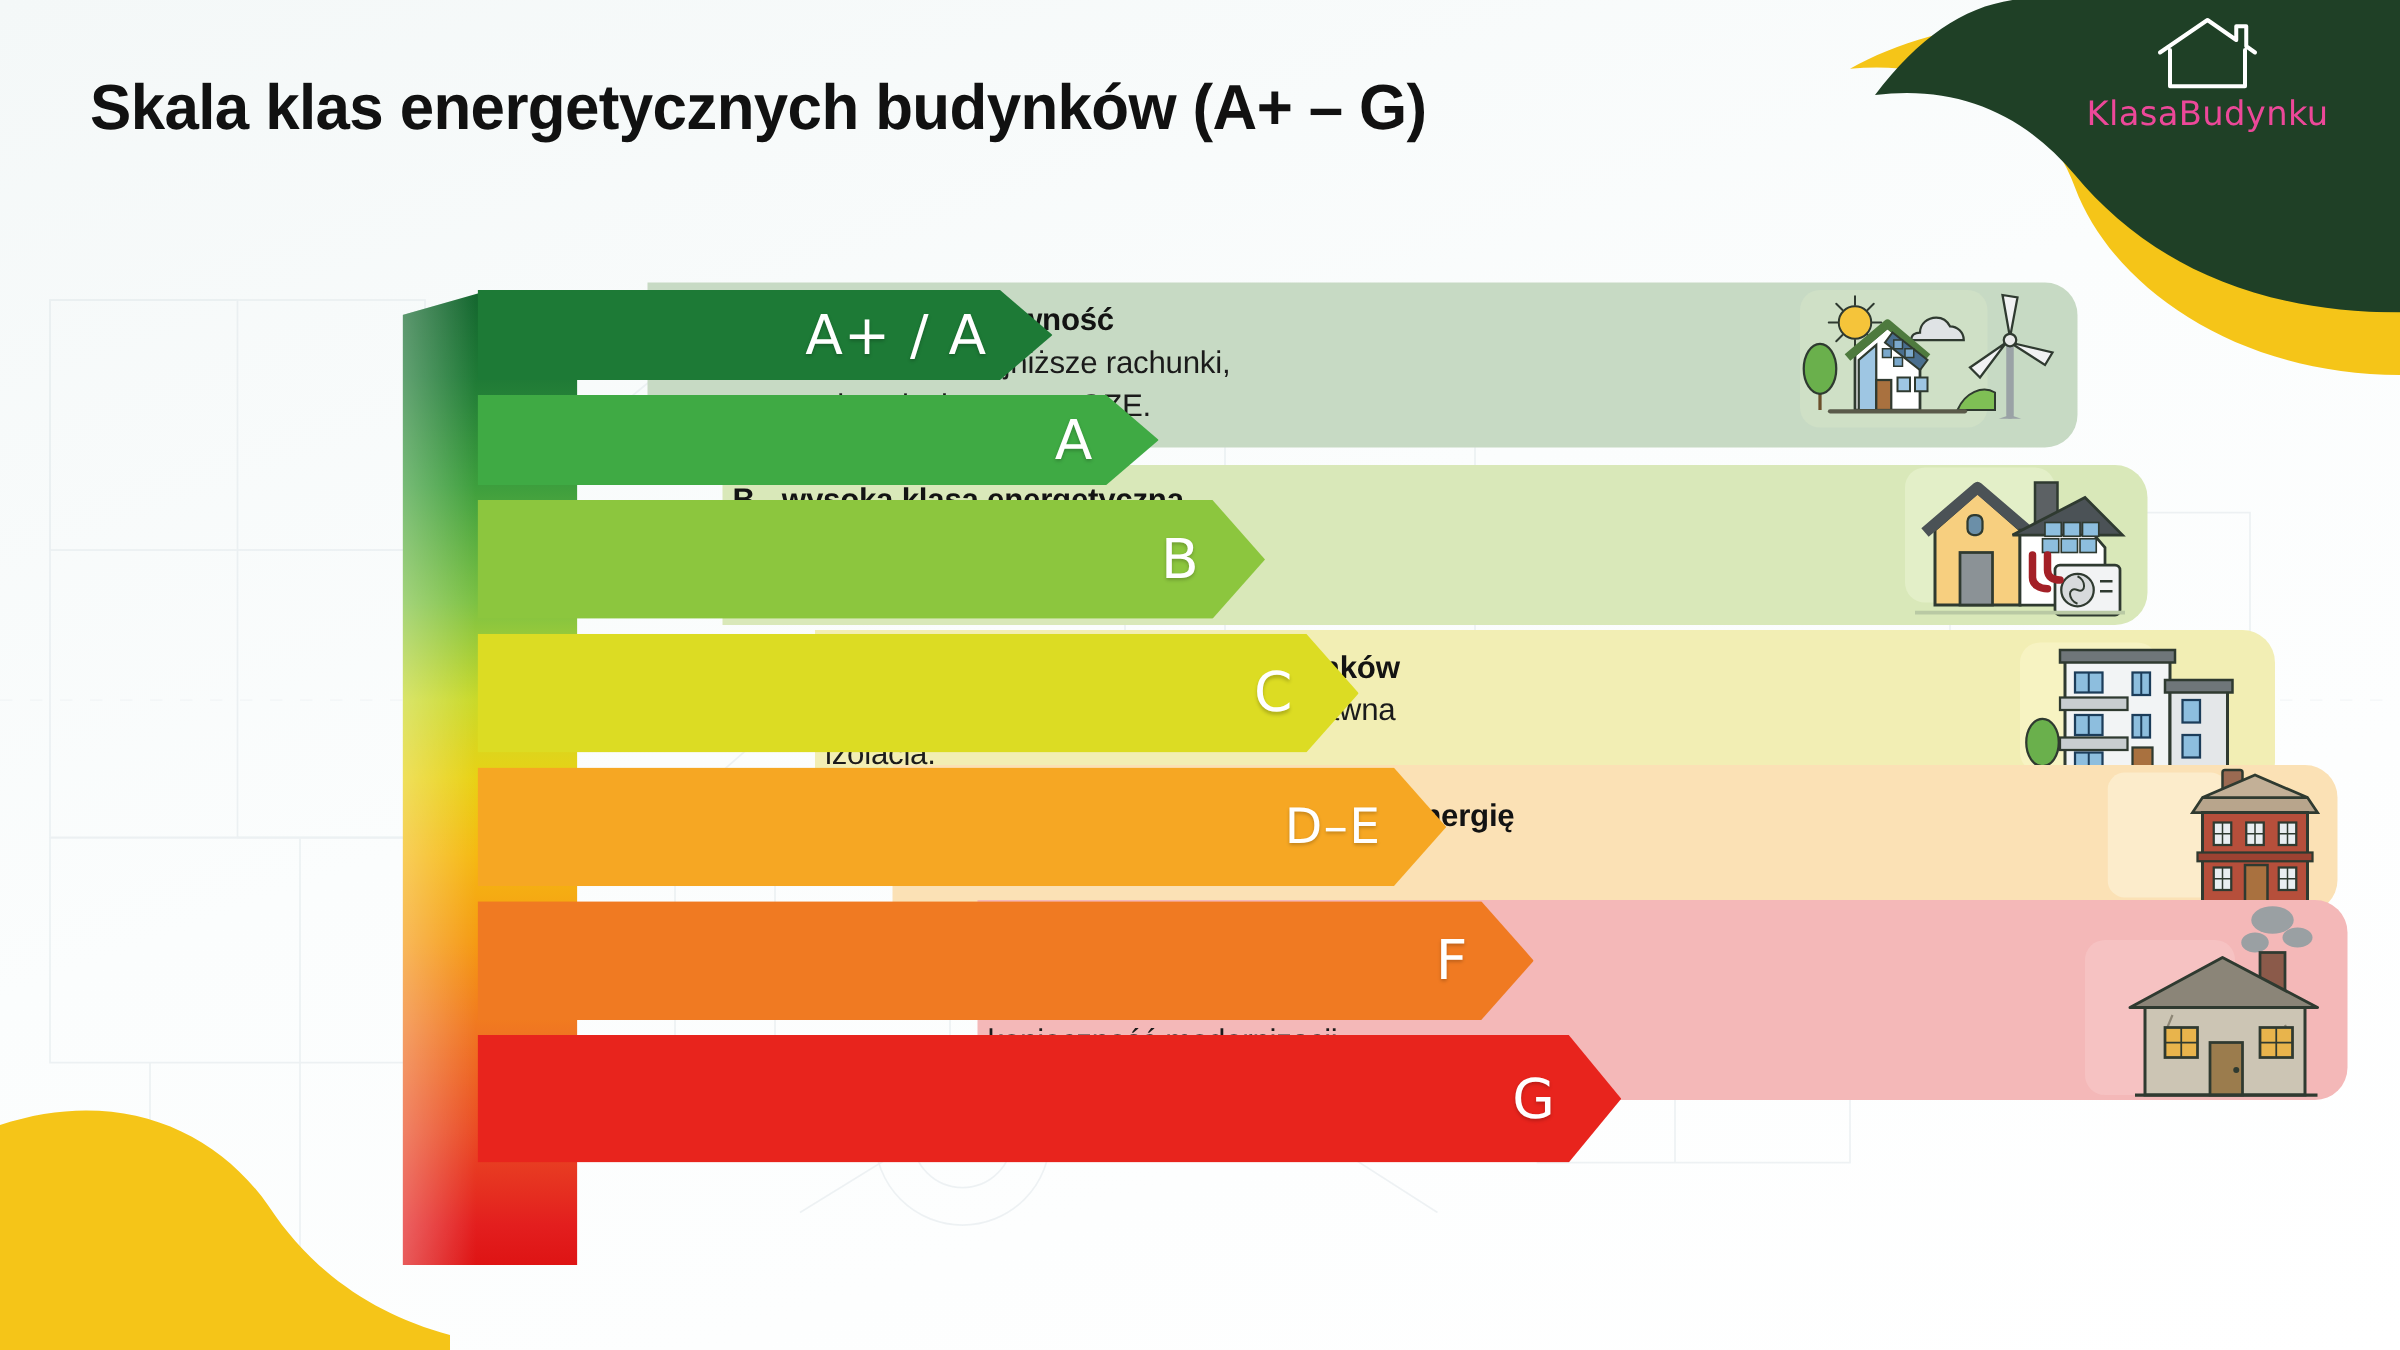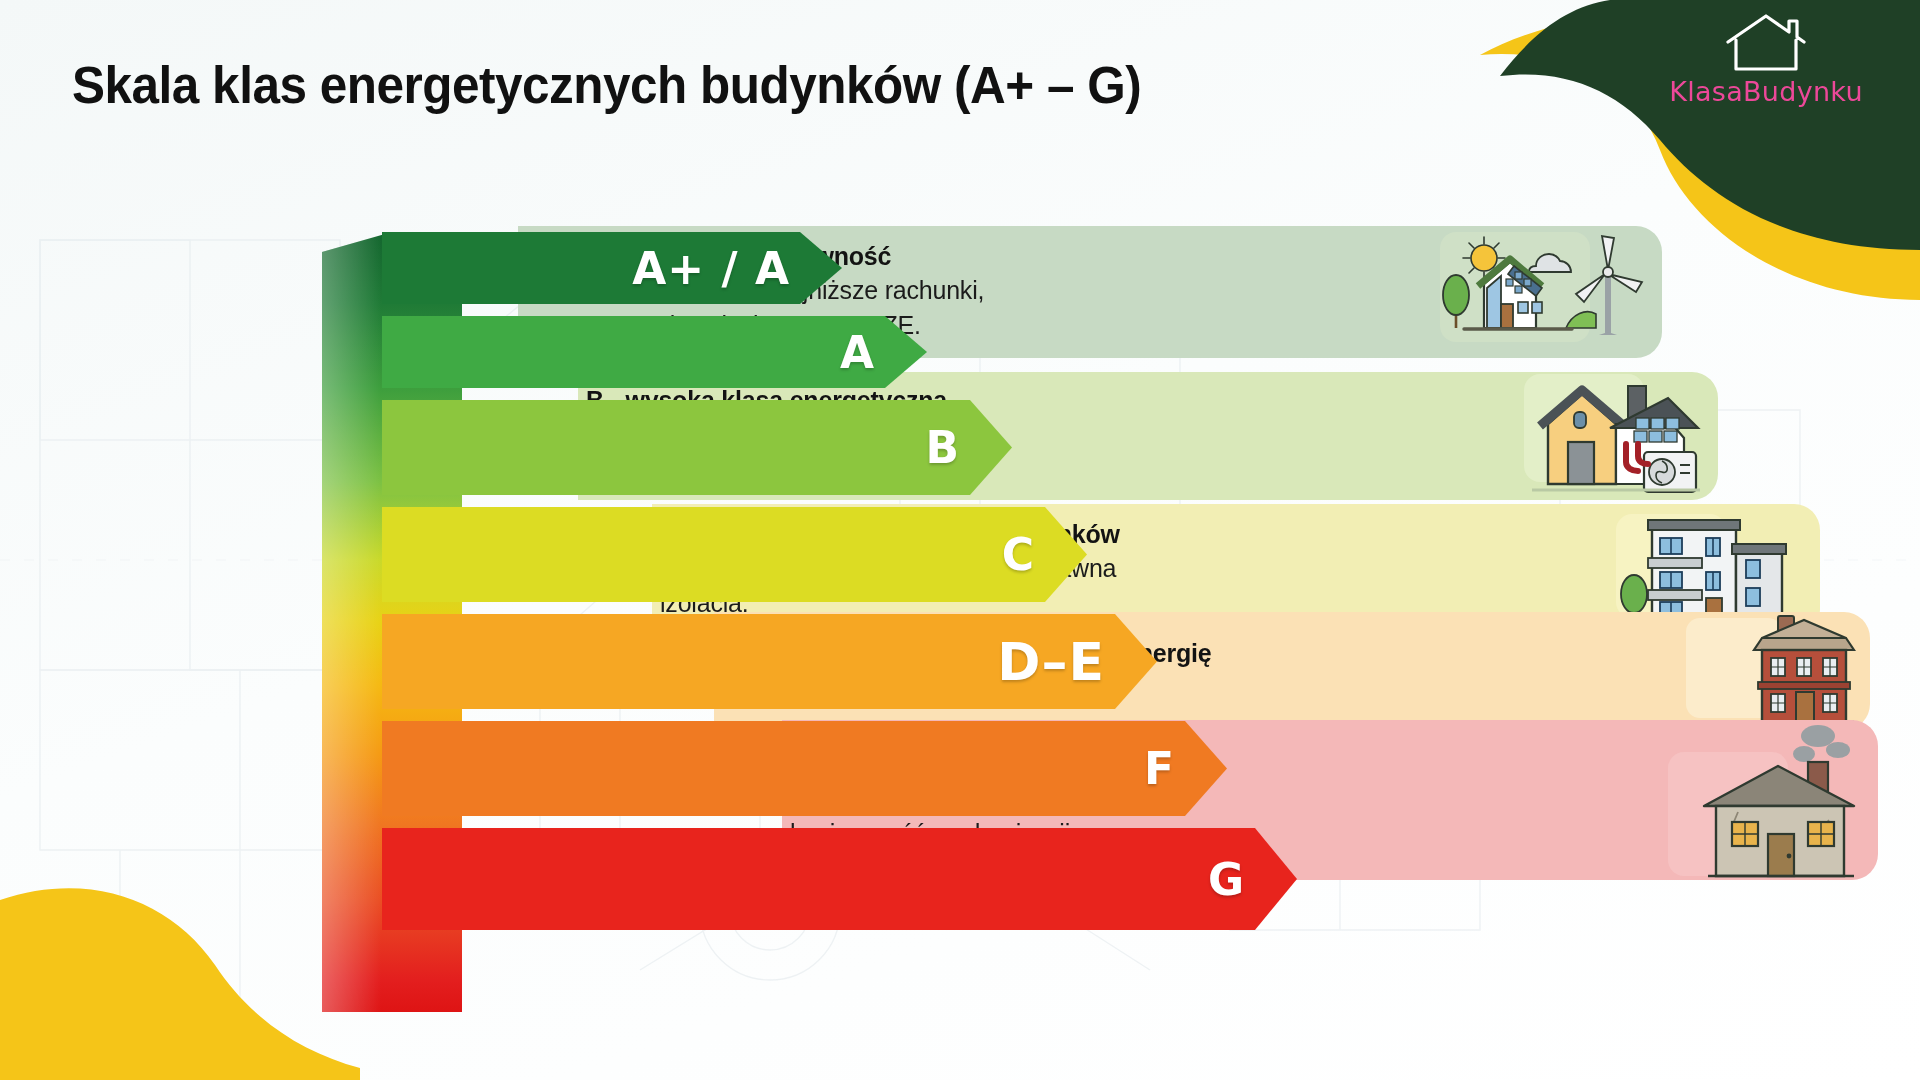--- a/index.html
+++ b/index.html
@@ -80,21 +80,21 @@
 
   
   .row{position:absolute;left:60px;}
   .band{
     position:absolute;left:0;top:0;height:100%;
     display:flex;align-items:center;justify-content:flex-end;
     padding-right:52px;box-sizing:border-box;
     clip-path:polygon(0 0, calc(100% - 42px) 0, 100% 50%, calc(100% - 42px) 100%, 0 100%);
   }
   .band .grade{
-    color:#ffffff;font-weight:bold;
+    color:#ffffff;font-weight:normal;
     font-family:"DejaVu Sans", sans-serif;
     text-shadow:0 2px 3px rgba(0,0,0,.22);
     white-space:nowrap;letter-spacing:1px;text-align:right;
   }
 
   
   .panel{
     position:absolute;box-sizing:border-box;
     border-radius:0 26px 26px 0;
     display:flex;align-items:center;
@@ -387,21 +387,21 @@
   </div>
 
   <div class="row" style="top:275px;height:95px;width:705px;">
     <div class="band" style="width:705px;background:#dcdc23;">
       <span class="grade" style="font-size:44px;">C</span>
     </div>
   </div>
 
   <div class="row" style="top:382px;height:95px;width:775px;">
     <div class="band" style="width:775px;background:#f6a723;">
-      <span class="grade" style="font-size:52px;">D–E</span>
+      <span class="grade" style="font-size:39px;">D–E</span>
     </div>
   </div>
 
   <div class="row" style="top:489px;height:95px;width:845px;">
     <div class="band" style="width:845px;background:#f07a22;">
       <span class="grade" style="font-size:44px;">F</span>
     </div>
   </div>
 
   <div class="row" style="top:596px;height:102px;width:915px;">

